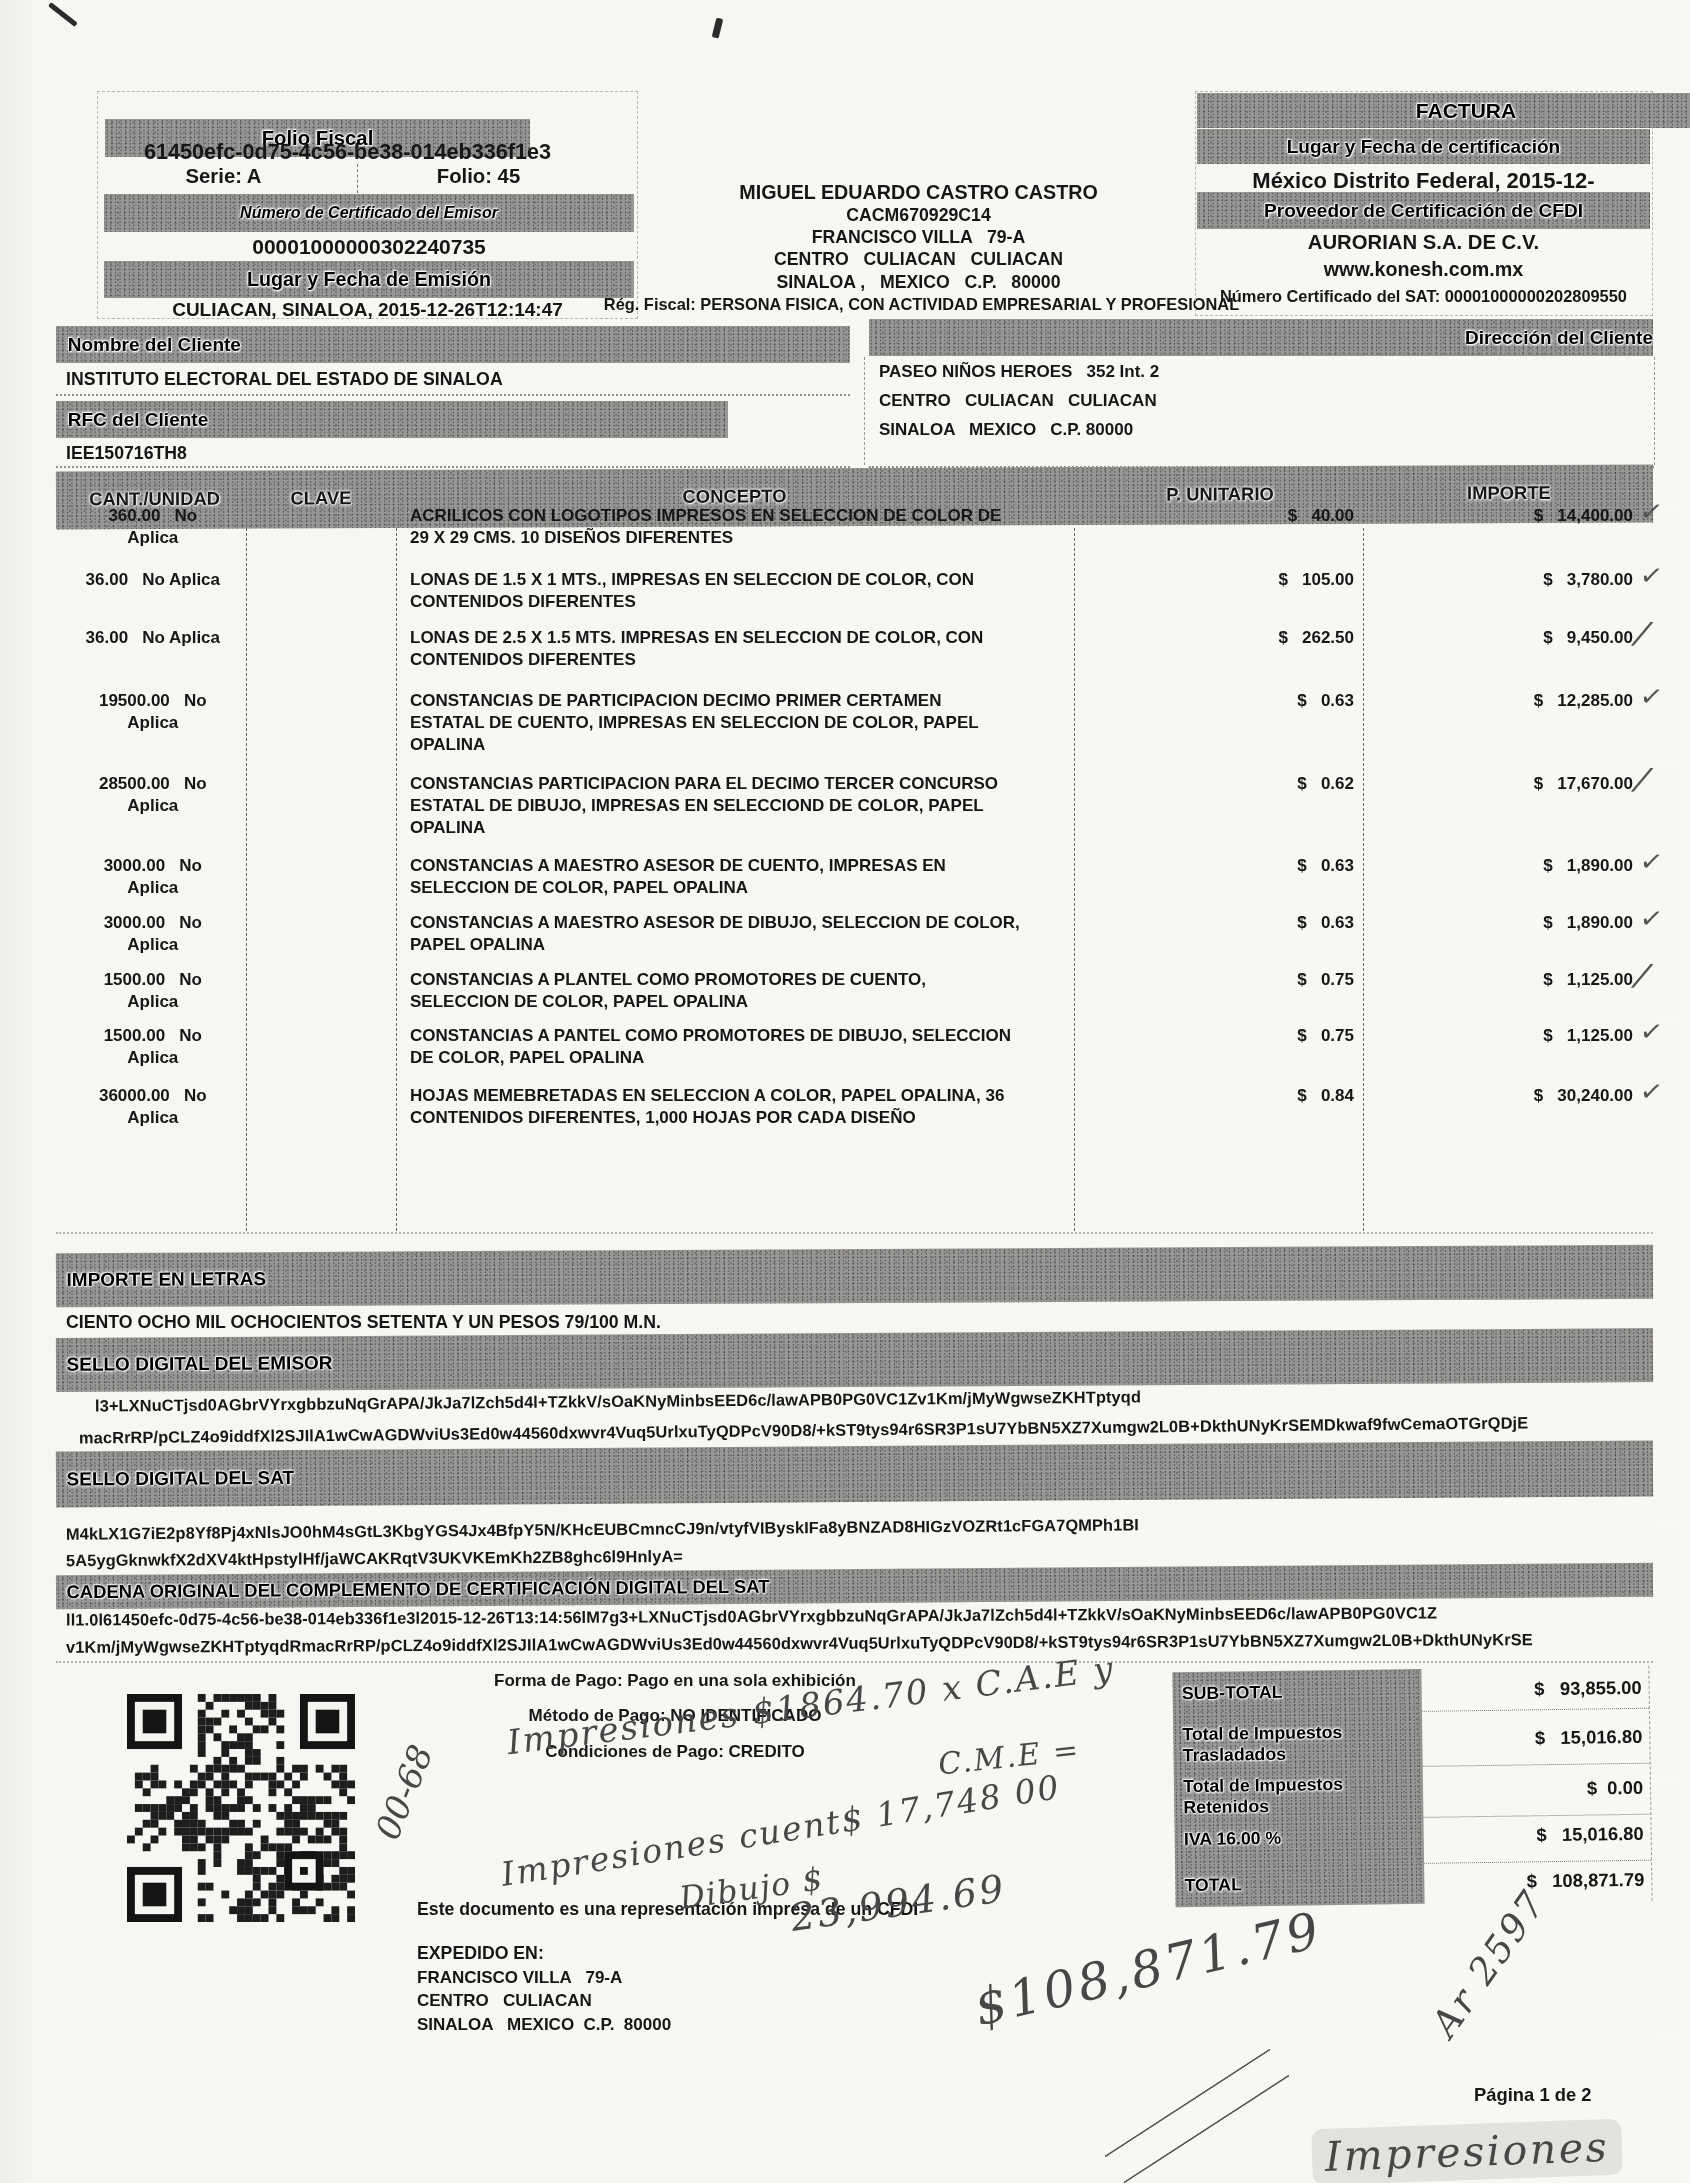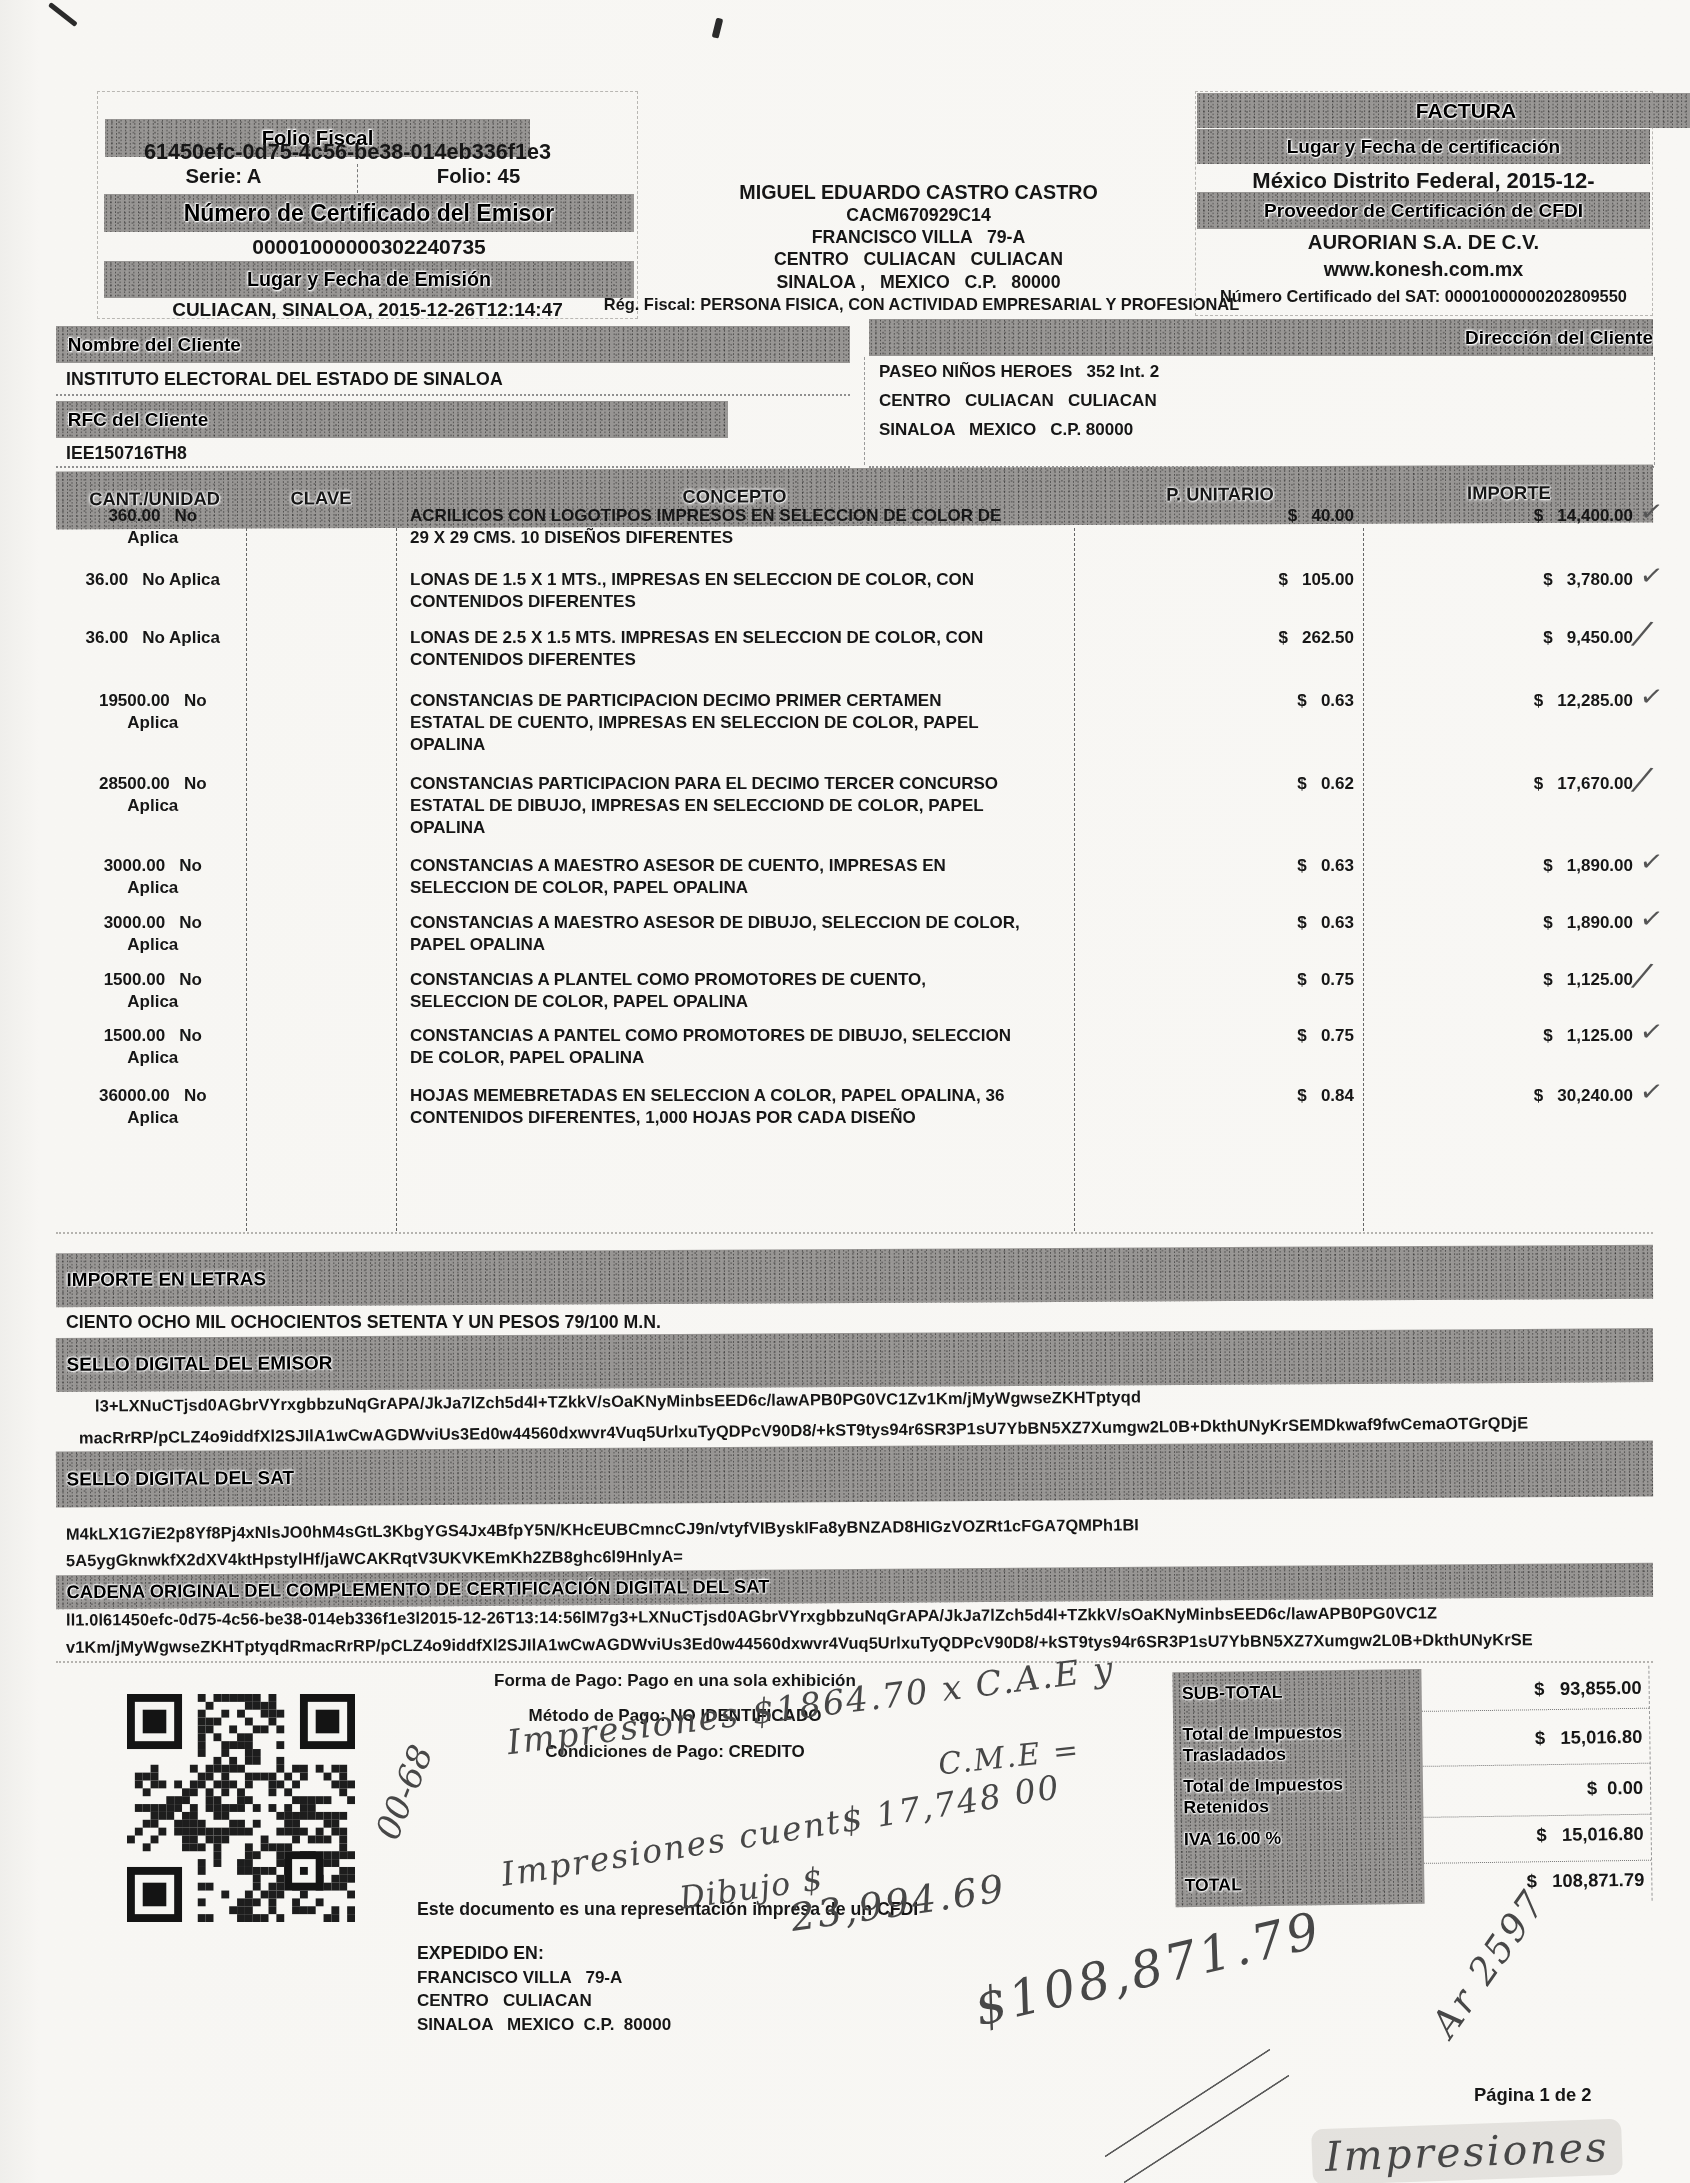--- a/index.html
+++ b/index.html
@@ -55,21 +55,21 @@
 
   <div class="abs dashbox" style="left:97px;top:91px;width:539px;height:226px;border-color:#b9b7b3;"></div>
   <div class="abs bar" style="left:105px;top:98px;width:425px;height:38px;margin-top:21px;">
     <div class="t ctr" style="font-size:20.3px;">Folio Fiscal</div>
   </div>
   <div class="abs ctr b" style="left:59px;top:139px;width:577px;font-size:21.6px;">61450efc-0d75-4c56-be38-014eb336f1e3</div>
   <div class="abs ctr b" style="left:125px;top:165px;width:197px;font-size:20.3px;">Serie: A</div>
   <div class="abs dashv" style="left:357px;top:164px;height:29px;border-color:#777;"></div>
   <div class="abs ctr b" style="left:380px;top:165px;width:197px;font-size:20.3px;">Folio: 45</div>
   <div class="abs bar" style="left:104px;top:194px;width:530px;height:38px;">
-    <div class="t ctr" style="font-size:23px;">Número de Certificado del Emisor</div>
+    <div class="t ctr" style="font-size:16px;font-style:italic;">Número de Certificado del Emisor</div>
   </div>
   <div class="abs ctr b" style="left:104px;top:235px;width:530px;font-size:21px;">00001000000302240735</div>
   <div class="abs bar" style="left:104px;top:261px;width:530px;height:37px;">
     <div class="t ctr" style="font-size:19.7px;">Lugar y Fecha de Emisión</div>
   </div>
   <div class="abs ctr b" style="left:79px;top:299px;width:577px;font-size:19px;">CULIACAN, SINALOA, 2015-12-26T12:14:47</div>
 
   <div class="abs ctr b" style="left:656px;top:181px;width:525px;font-size:19.7px;">MIGUEL EDUARDO CASTRO CASTRO</div>
   <div class="abs ctr b" style="left:656px;top:205px;width:525px;font-size:17.7px;">CACM670929C14</div>
   <div class="abs ctr b pre" style="left:656px;top:227px;width:525px;font-size:17.7px;">FRANCISCO VILLA   79-A</div>

